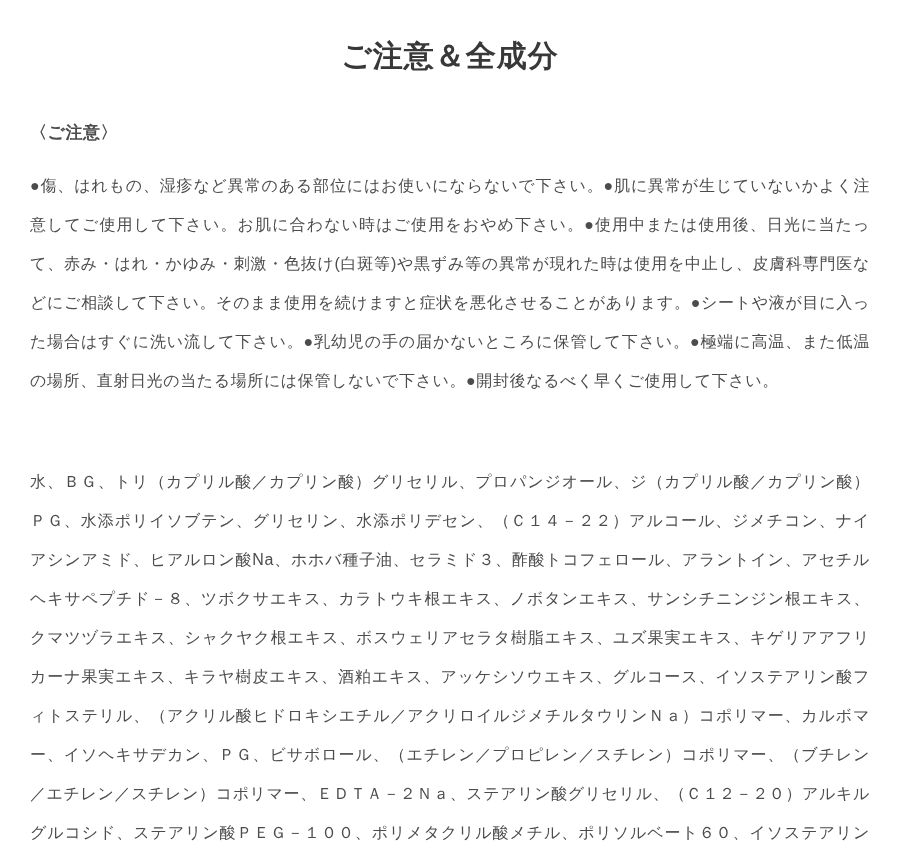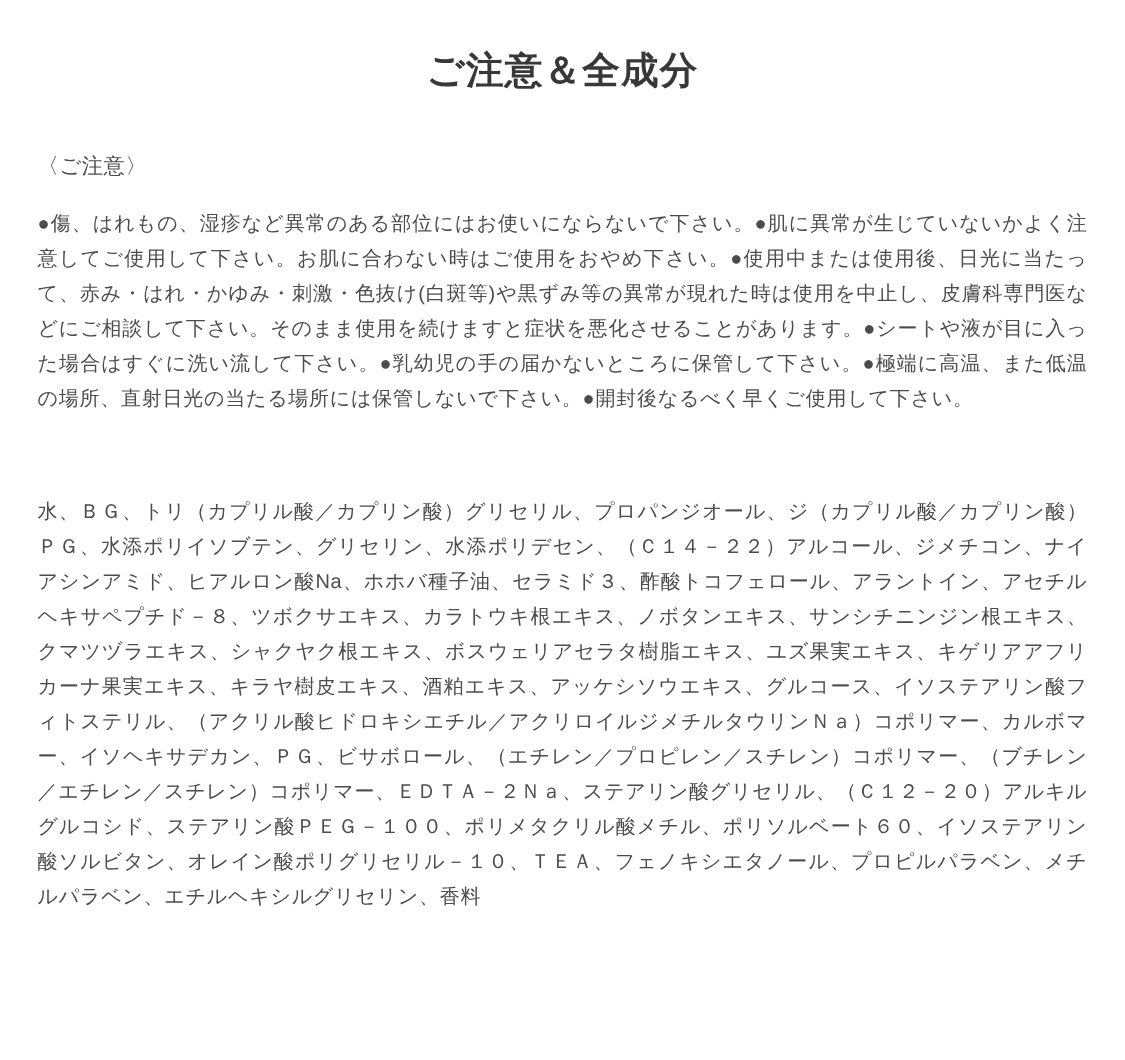--- a/index.html
+++ b/index.html
@@ -24,28 +24,28 @@
     font-weight: bold;
     letter-spacing: 1px;
     color: #383838;
   }
   .section {
     margin: 0;
   }
   .section-heading {
     margin: 0 0 22px 0;
     font-size: 17px;
-    font-weight: normal;
+    font-weight: bold;
     letter-spacing: 0.5px;
     color: #4c4c4c;
   }
   .section-body {
     margin: 0;
     font-size: 16px;
-    line-height: 28px;
+    line-height: 39px;
     letter-spacing: 0.6px;
     color: #4c4c4c;
     text-align: justify;
   }
   .section-caution {
     margin-bottom: 62px;
   }
 </style>
 </head>
 <body>

